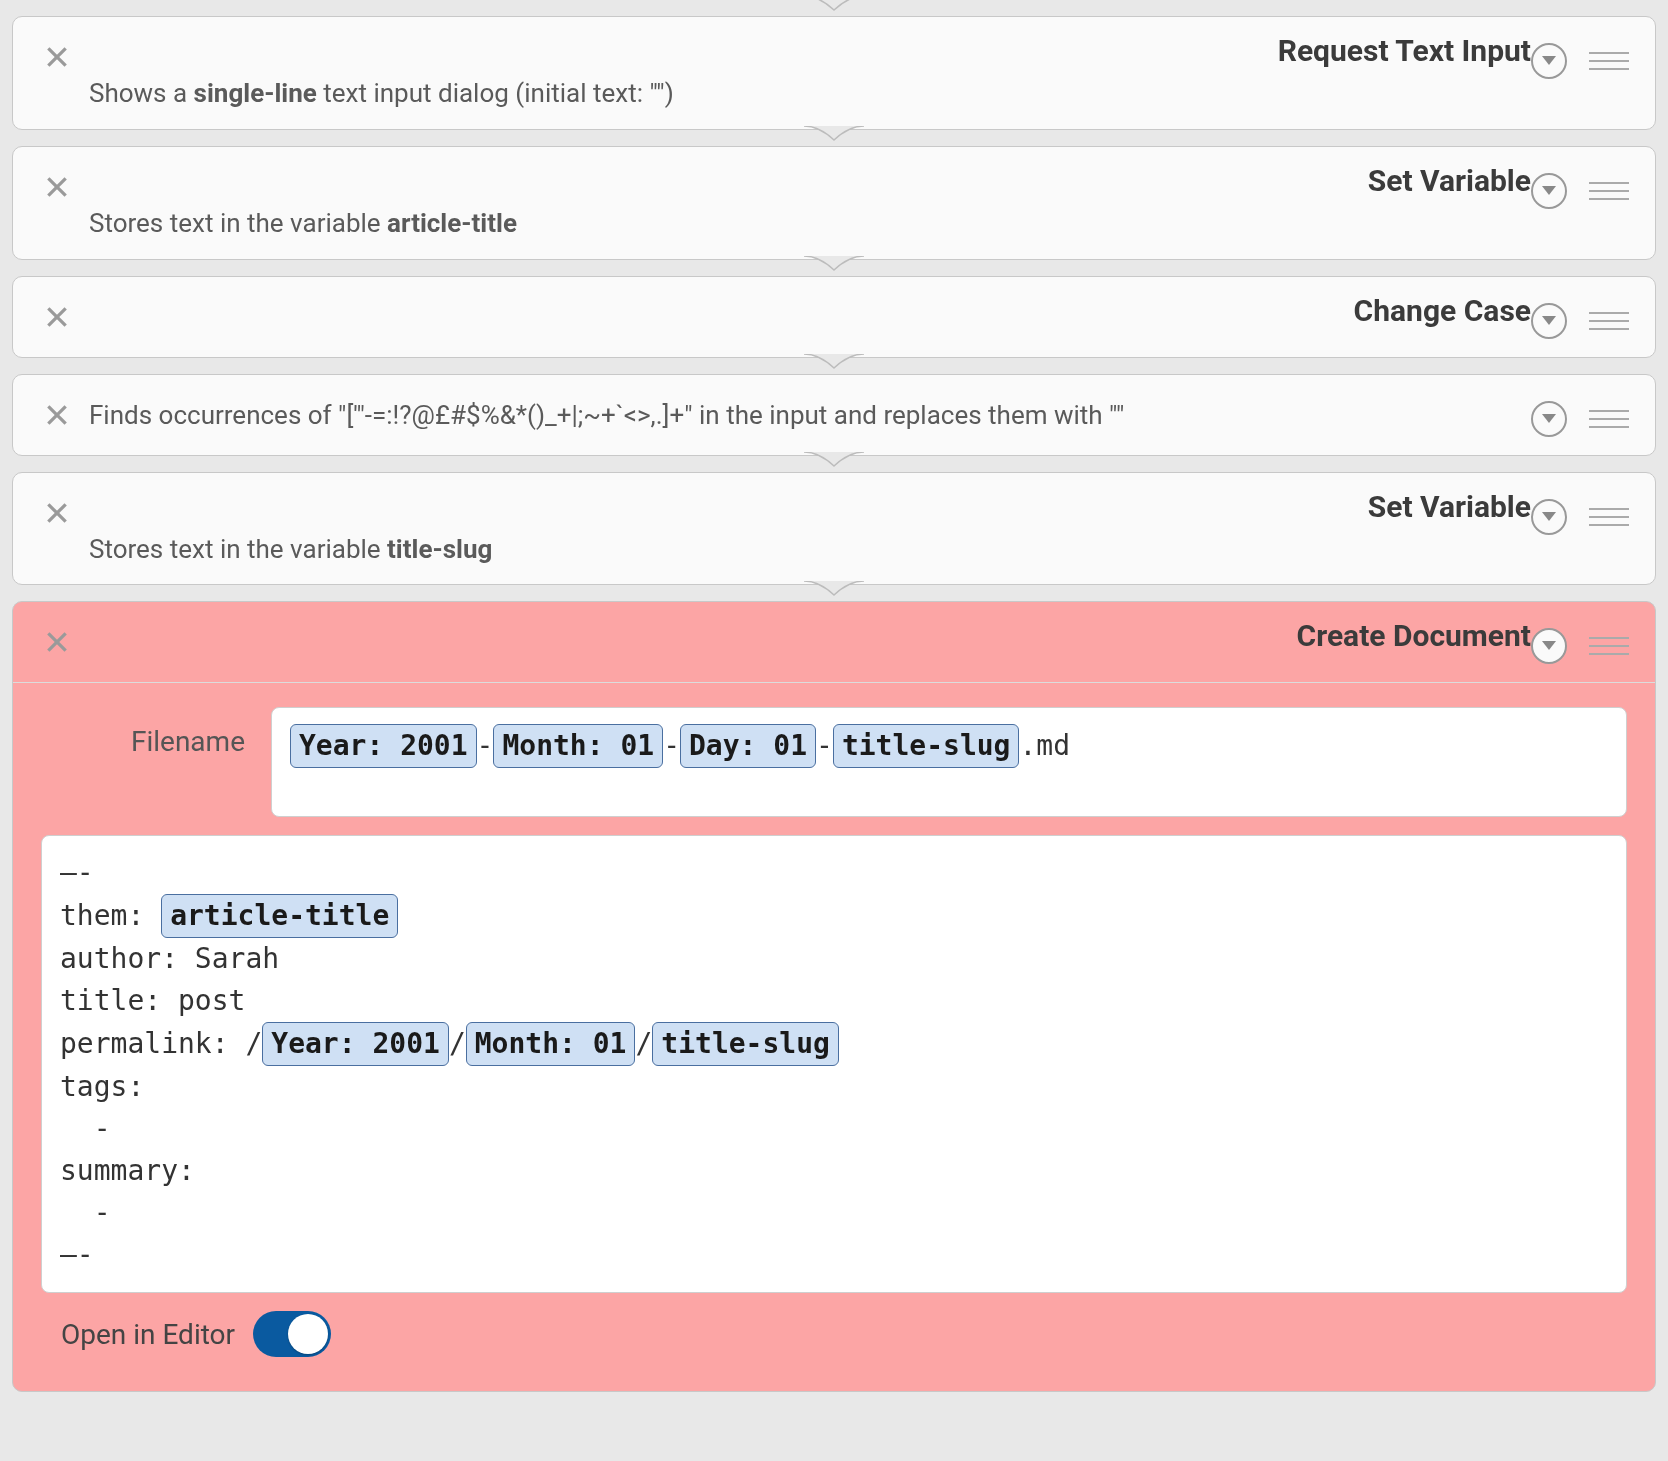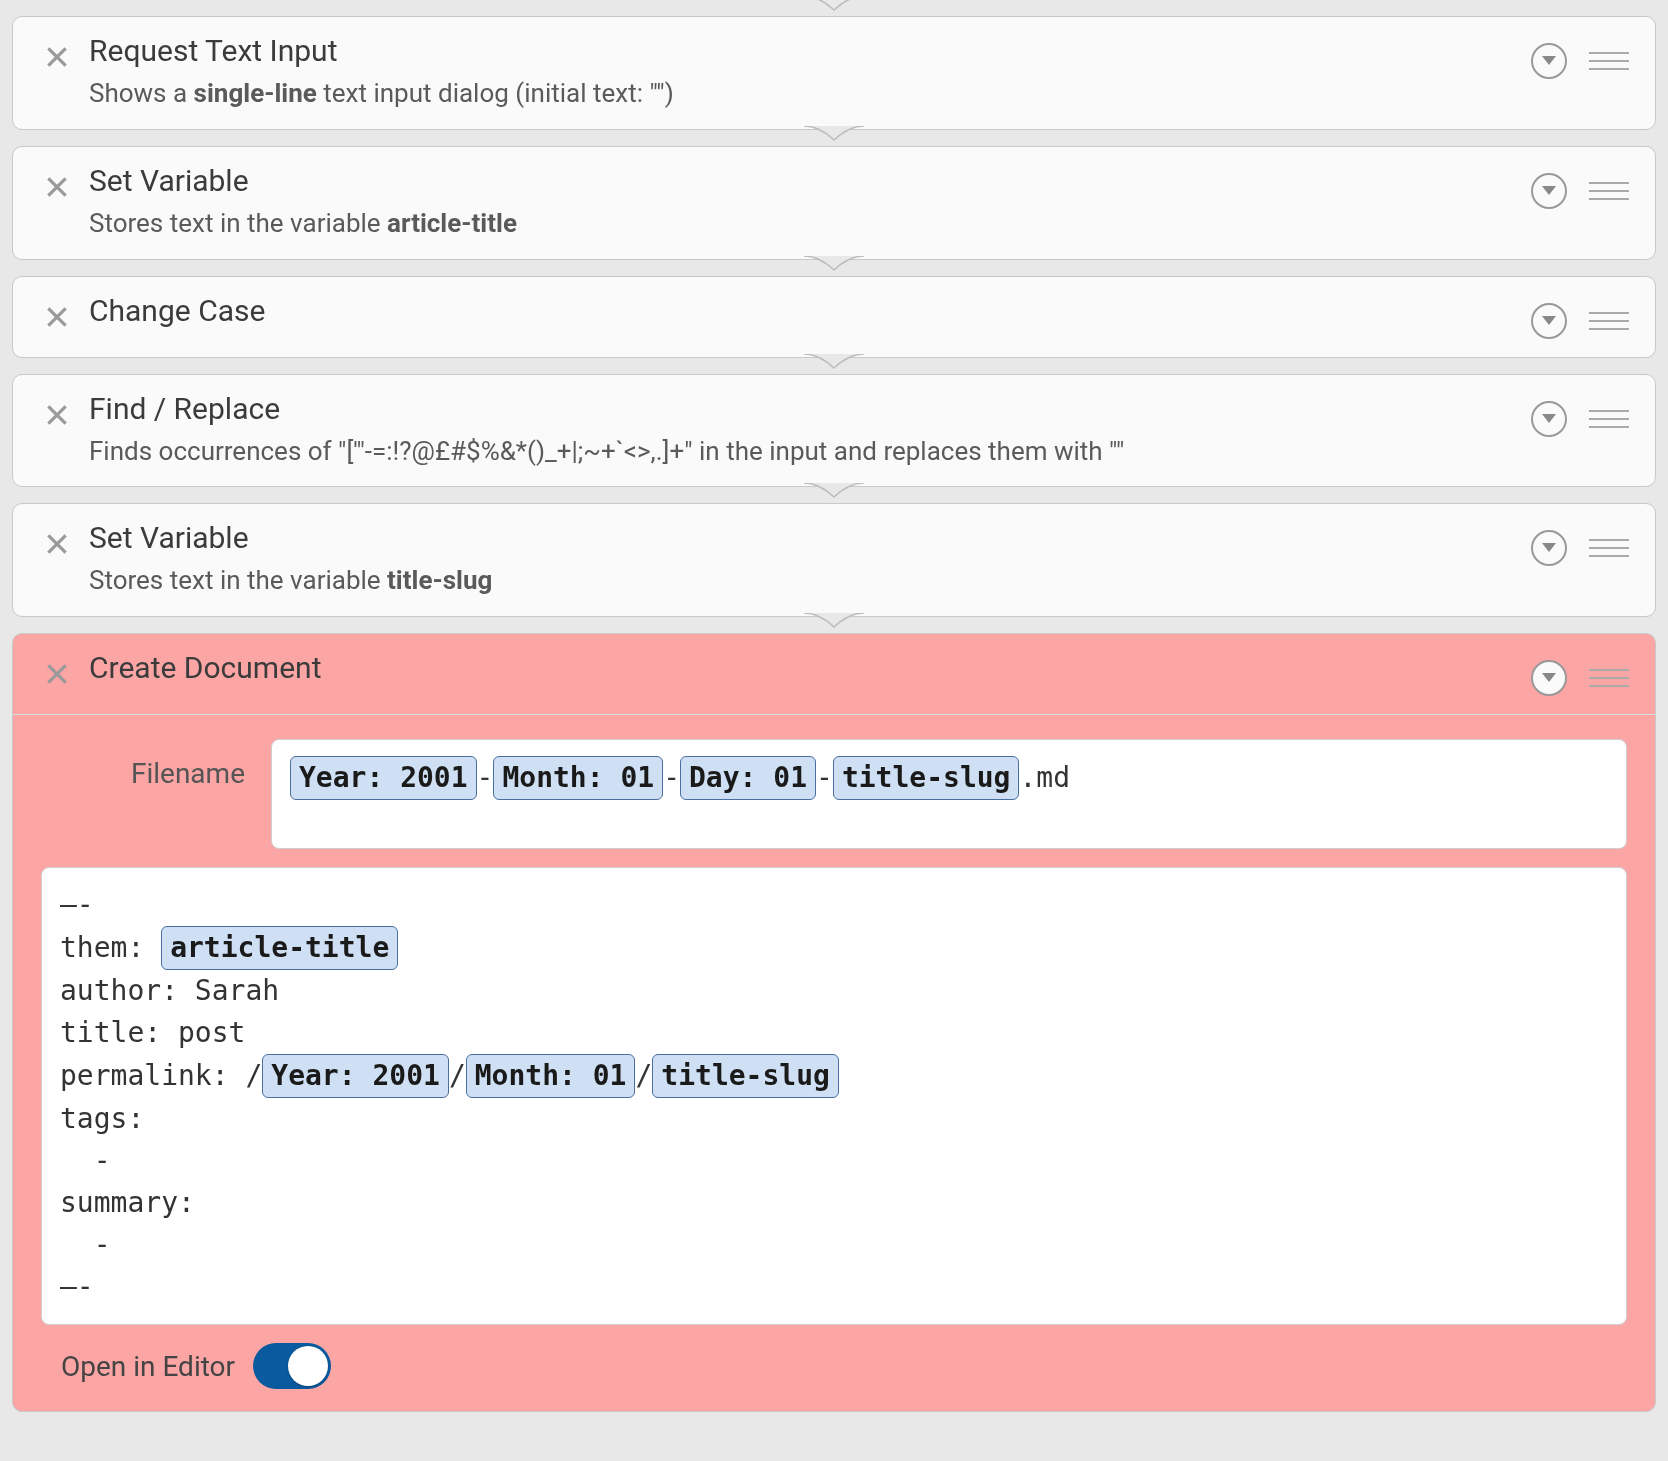--- a/index.html
+++ b/index.html
@@ -25,42 +25,42 @@
   }
   .close-x {
     width: 36px; height: 36px;
     display: flex; align-items: center; justify-content: center;
     margin-top: 6px;
     cursor: pointer;
     color: #888;
   }
   .close-x svg { width: 26px; height: 26px; stroke: #9a9a9a; stroke-width: 3; }
   .titles { flex: 1; padding-left: 14px; }
-  .step-title { font-size: 30px; font-weight: 400; color: #3b3b3b; line-height: 1.2; }
+  .step-title { font-size: 30px; font-weight: 700; color: #3b3b3b; line-height: 1.2; text-align: right; }
   .step-sub { font-size: 26px; color: #5a5a5a; margin-top: 8px; line-height: 1.3; }
   .step-sub b { font-weight: 700; }
   .header-right { display: flex; align-items: center; gap: 22px; margin-top: 10px; }
   .circle-btn {
     width: 36px; height: 36px; border: 2px solid #999; border-radius: 50%;
     display: flex; align-items: center; justify-content: center;
     cursor: pointer; background: #fafafa;
   }
   .circle-btn svg { width: 14px; height: 10px; fill: #888; }
   .drag-lines { width: 40px; display: flex; flex-direction: column; gap: 6px; cursor: grab; }
   .drag-lines div { height: 2px; background: #aaa; width: 100%; }
 
   .connector {
     height: 24px; position: relative; display: flex; justify-content: center; align-items: center;
     margin: -4px 0 -4px 0; z-index: 2;
   }
   .connector svg { width: 60px; height: 24px; }
 
   .step-body {
     border-top: 1px solid #dcdcdc;
-    padding: 24px 28px 22px 28px;
+    padding: 24px 28px 34px 28px;
   }
   .field-row { display: flex; align-items: flex-start; margin-bottom: 18px; }
   .field-label {
     width: 230px; text-align: right; padding-right: 26px;
     font-size: 28px; color: #555; padding-top: 18px;
   }
   .field-input {
     flex: 1; border: 1px solid #cfcfcf; border-radius: 8px;
     padding: 16px 18px; min-height: 64px;
     font-family: ui-monospace, SFMono-Regular, Menlo, Consolas, monospace;
@@ -207,21 +207,20 @@
 
   <div class="step">
     <div class="step-header">
       <div class="close-x">
         <svg viewBox="0 0 24 24">
             <line x1="4" y1="4" x2="20" y2="20"></line>
             <line x1="20" y1="4" x2="4" y2="20"></line>
           </svg>
       </div>
       <div class="titles">
-        <div class="step-title">Find / Replace</div>
         <div class="step-sub">
           <span>Finds occurrences of "['"-=:!?@£#$%&amp;*()_+|;~+`&lt;&gt;,.]+" in the input and replaces them with ""</span><b></b><span></span>
         </div>
       </div>
       <div class="header-right">
         <div class="circle-btn">
             <svg viewBox="0 0 14 10">
               <polygon points="0,0 14,0 7,9"></polygon>
             </svg>
           </div>

